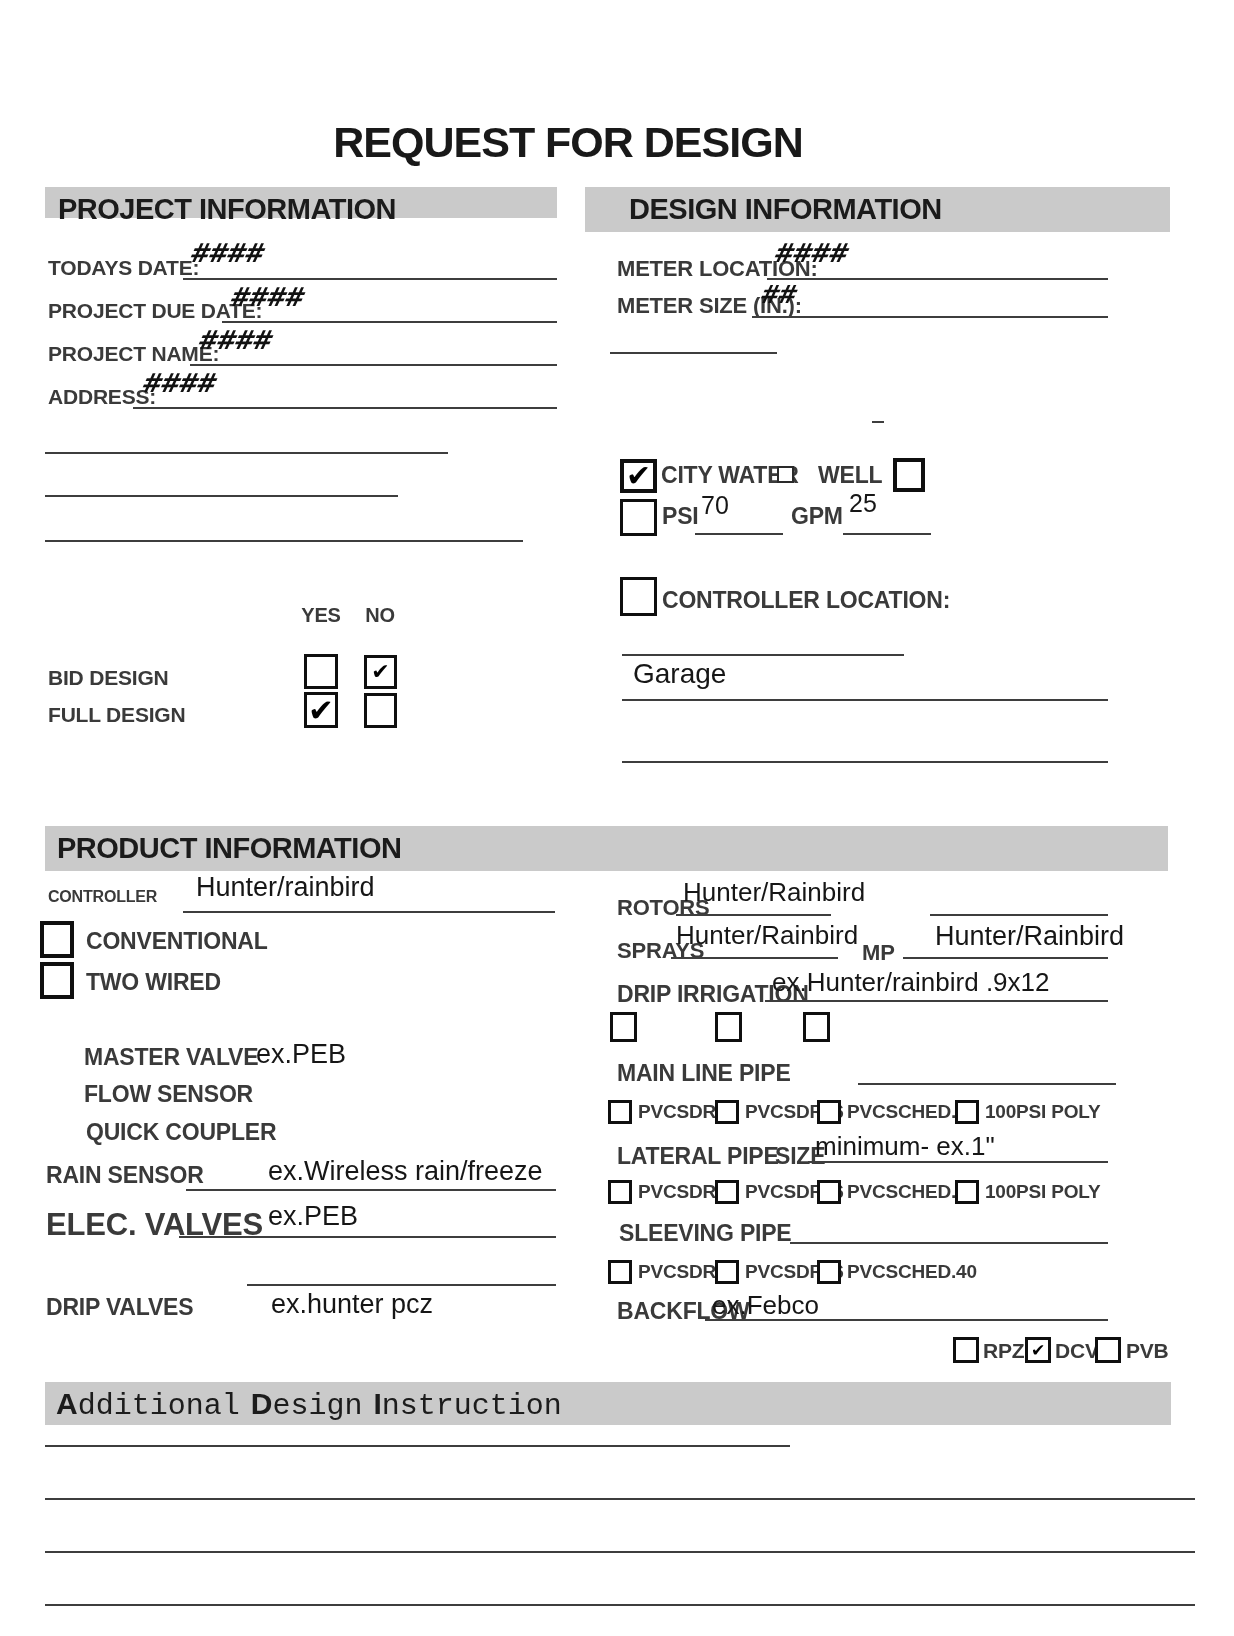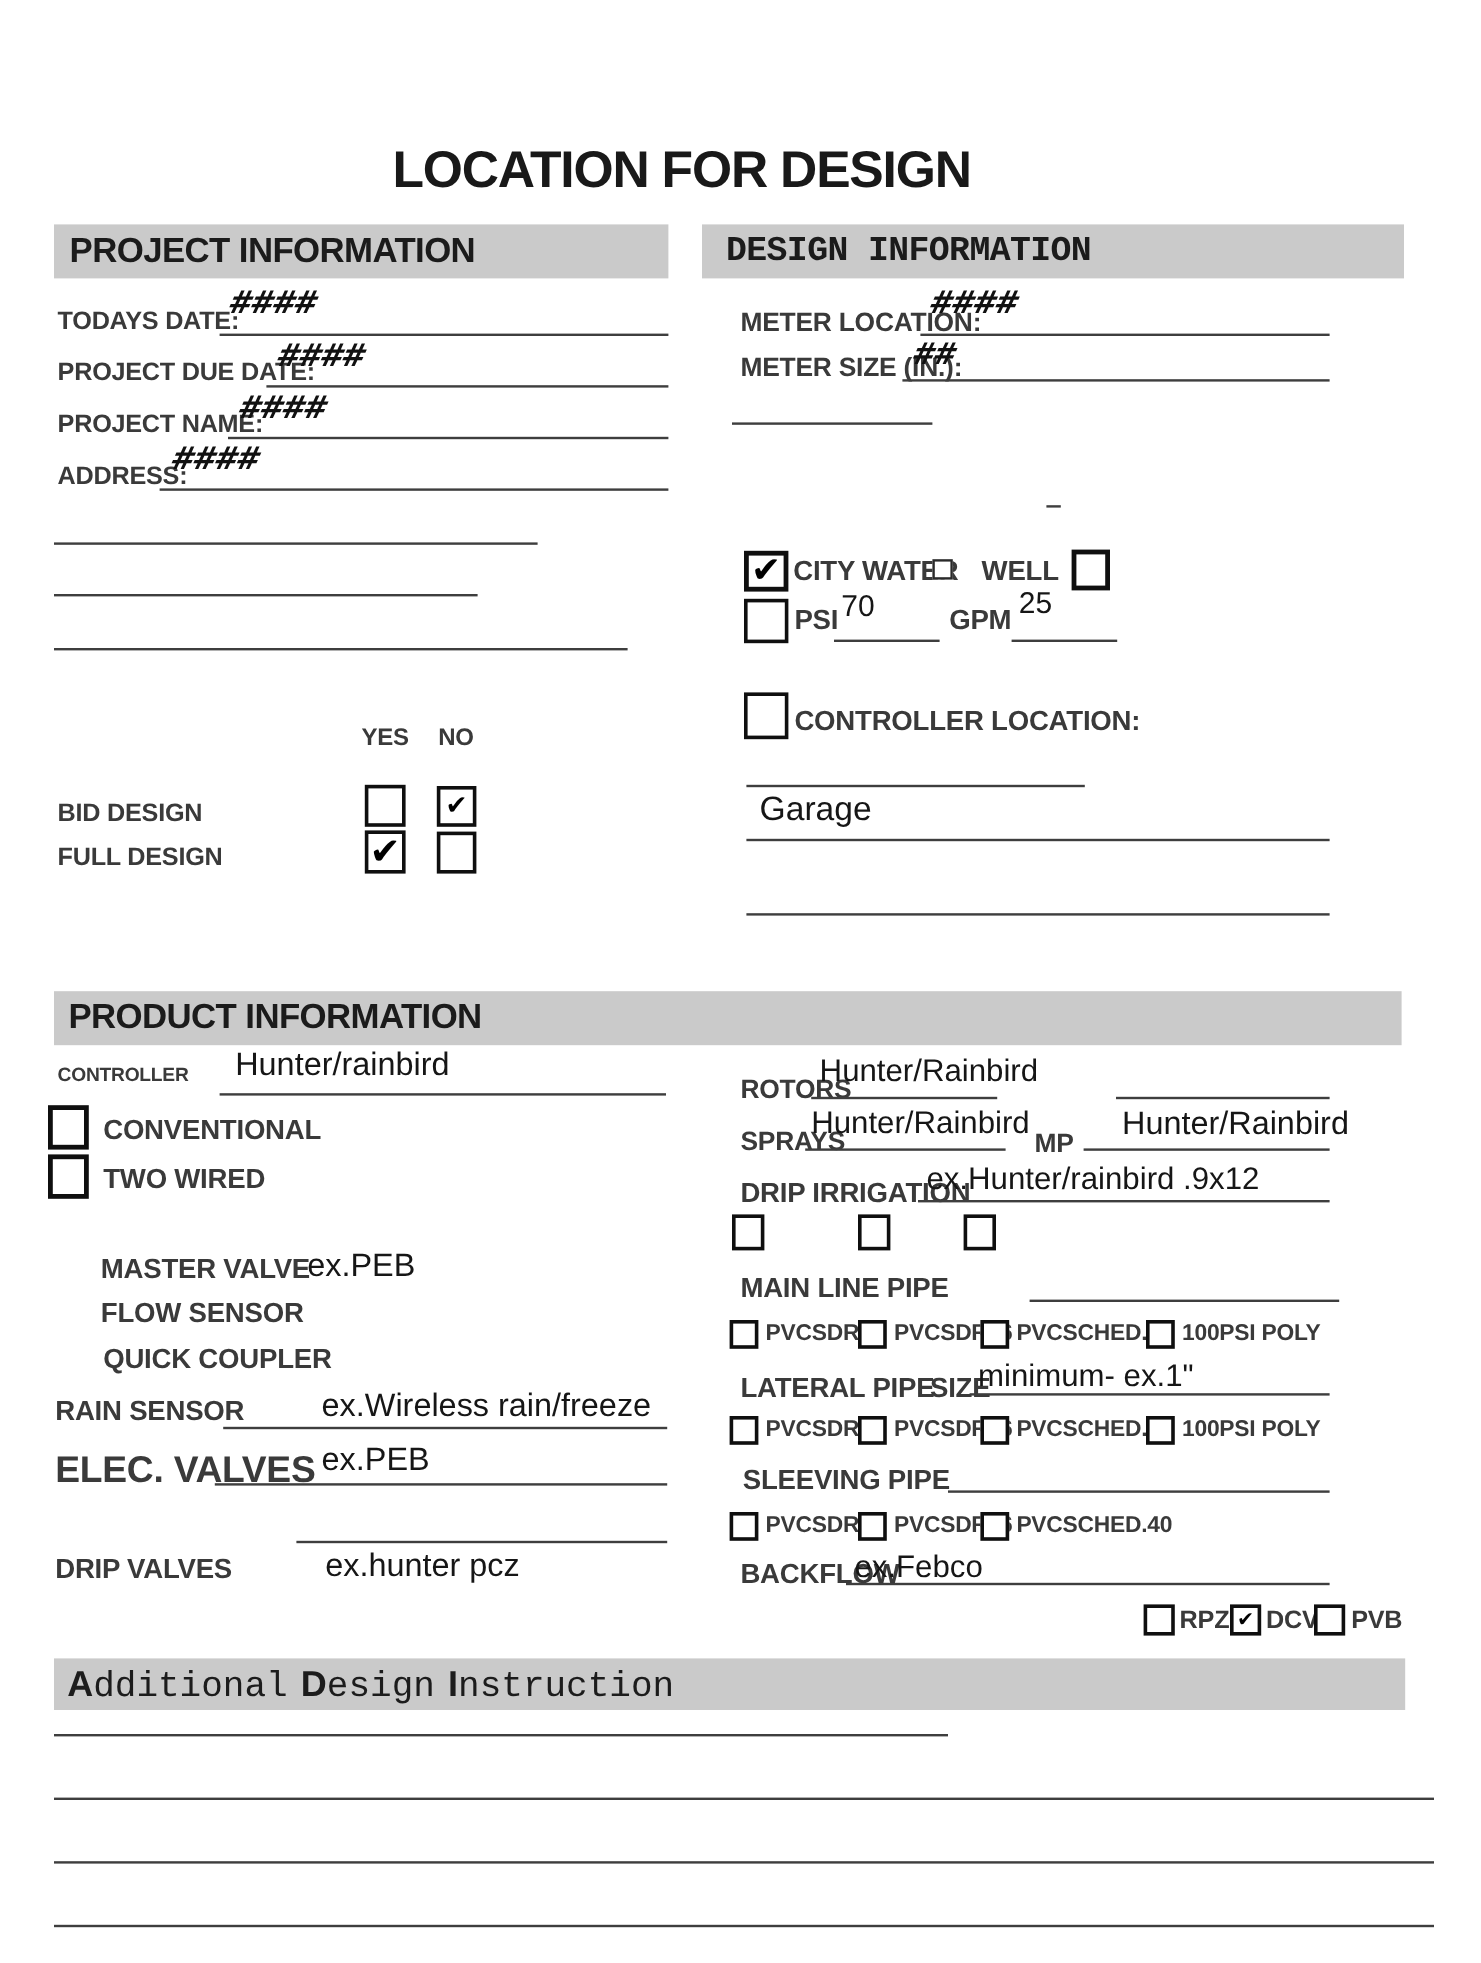--- a/index.html
+++ b/index.html
@@ -20,23 +20,23 @@
   .ck{font-weight:700;color:#000;line-height:1;font-family:"DejaVu Sans",sans-serif;}
   .sq{border:2px solid #2a2a2a;box-sizing:border-box;background:#fff;}
   .title{font-weight:700;font-size:43px;letter-spacing:-1px;color:#191919;text-align:center;white-space:nowrap;}
   .adi-word{font-size:30px;color:#1c1c1c;}
   .adi-b{font-weight:700;}
   .adi-rest{font-weight:400;margin-right:11px;font-family:Liberation Mono, monospace;}
 </style>
 </head>
 <body>
 
-<div class="abs title" style="left:0;top:118;width:1136px;top:118px;">LOCATION FOR DESIGN</div>
-
-<div class="abs band" style="left:45px;top:187px;width:512px;height:45px;">
+<div class="abs title" style="left:0;top:118;width:1136px;top:118px;">REQUEST FOR DESIGN</div>
+
+<div class="abs band" style="left:45px;top:187px;width:512px;height:31px;">
   <div class="band-text" style="padding-left:13px;line-height:45px;">PROJECT INFORMATION</div>
 </div>
 
 <div class="abs lbl" style="left:48px;top:256px;font-size:21px;">TODAYS DATE:</div>
 <div class="abs hand" style="left:190px;top:238px;font-size:26px;">####</div>
 <div class="abs line" style="left:183px;top:278px;width:374px;"></div>
 
 <div class="abs lbl" style="left:48px;top:299px;font-size:21px;">PROJECT DUE DATE:</div>
 <div class="abs hand" style="left:230px;top:282px;font-size:26px;">####</div>
 <div class="abs line" style="left:222px;top:321px;width:335px;"></div>
@@ -62,21 +62,21 @@
 <div class="abs cb" style="left:304px;top:654px;width:34px;height:35px;"></div>
 <div class="abs cb" style="left:364px;top:655px;width:33px;height:34px;">
     <span class="ck" style="font-size:22px;">✔</span>
   </div>
 <div class="abs cb" style="left:304px;top:692px;width:34px;height:36px;">
     <span class="ck" style="font-size:31px;">✔</span>
   </div>
 <div class="abs cb" style="left:364px;top:693px;width:33px;height:35px;"></div>
 
 <div class="abs band" style="left:585px;top:187px;width:585px;height:45px;">
-  <div class="band-text" style="padding-left:20px;line-height:45px;font-family:Liberation Mono, monospace;">DESIGN INFORMATION</div>
+  <div class="band-text" style="padding-left:44px;line-height:45px;">DESIGN INFORMATION</div>
 </div>
 
 <div class="abs lbl" style="left:617px;top:256px;font-size:22px;">METER LOCATION:</div>
 <div class="abs hand" style="left:774px;top:238px;font-size:26px;">####</div>
 <div class="abs line" style="left:767px;top:278px;width:341px;"></div>
 
 <div class="abs lbl" style="left:617px;top:293px;font-size:22px;">METER SIZE (IN.):</div>
 <div class="abs hand" style="left:760px;top:280px;font-size:25px;">##</div>
 <div class="abs line" style="left:752px;top:316px;width:356px;"></div>
 

